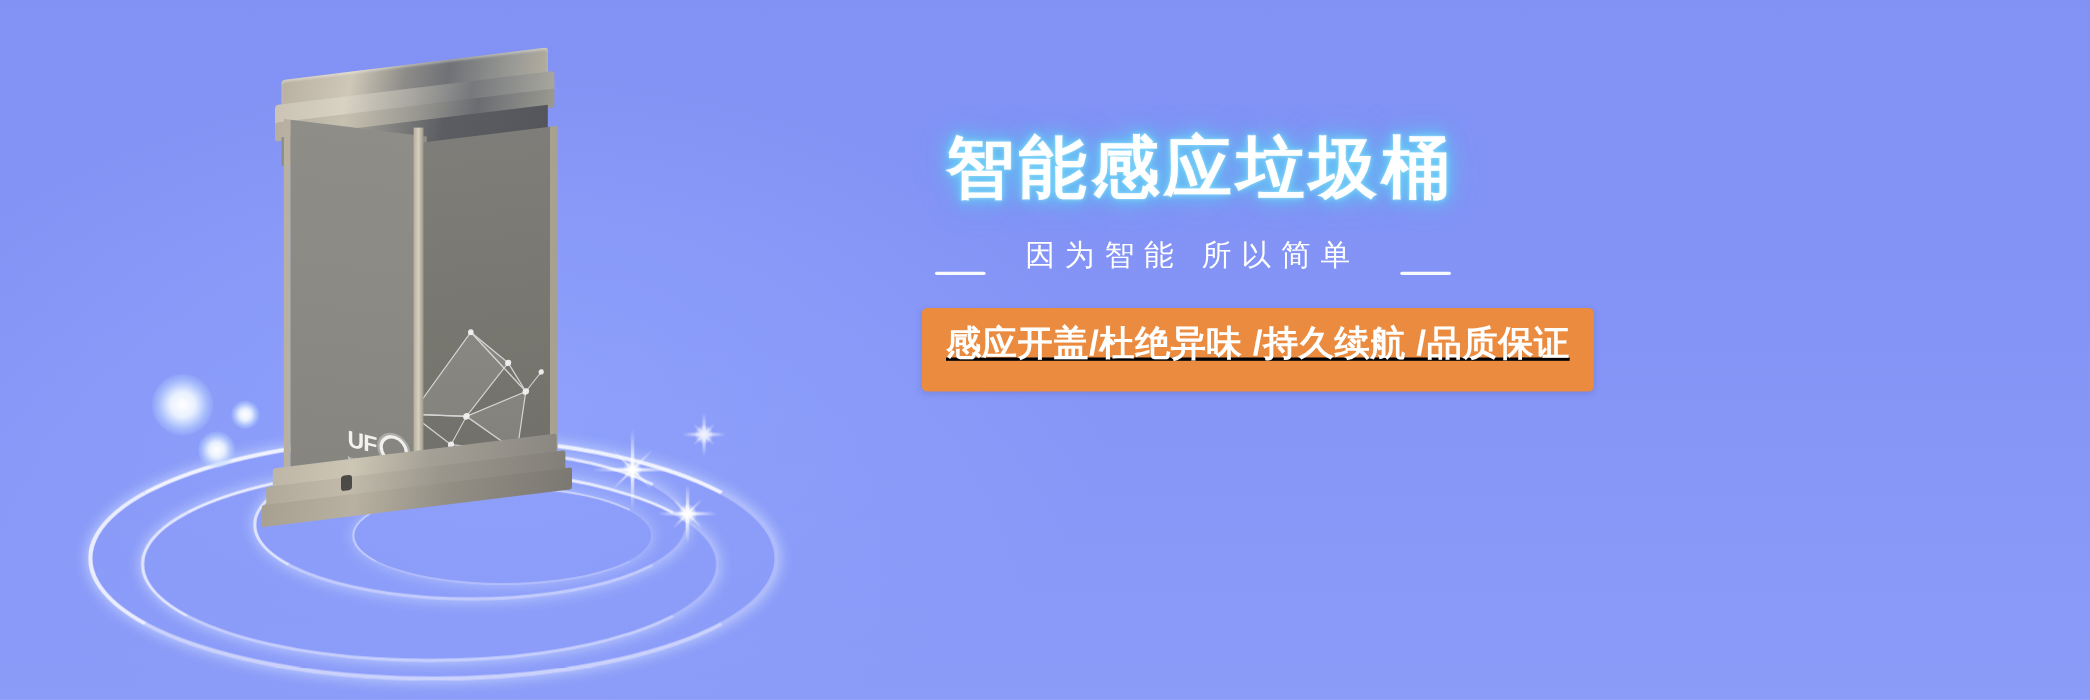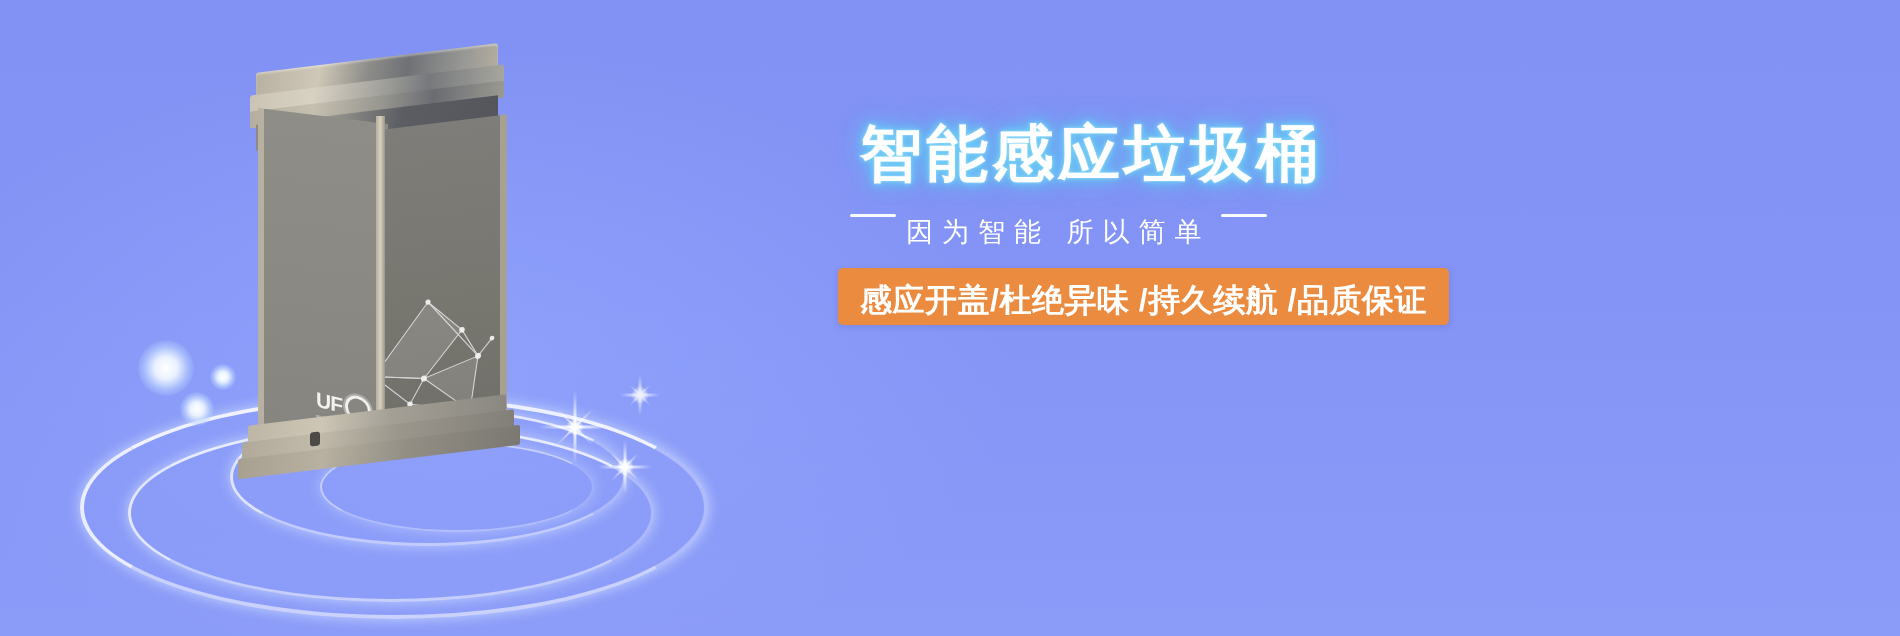--- a/index.html
+++ b/index.html
@@ -150,33 +150,34 @@
     font-size:62px;font-weight:bold;color:#ffffff;
     letter-spacing:4px;line-height:72px;
     text-shadow:
       0 0 2px #9fe0fb, 0 0 6px #7fd4f7, 0 0 12px #5fc6f3,
       0 0 20px rgba(90,200,245,.85), 0 0 30px rgba(90,200,245,.55);
     white-space:nowrap;
   }
 
   #subtitle-row{
     position:absolute;left:-10px;top:214px;
-    display:flex;align-items:flex-start;gap:10px;white-space:nowrap;
+    display:flex;align-items:flex-end;gap:36px;white-space:nowrap;
   }
   .sub-rule{width:46px;height:3px;background:#ffffff;border-radius:2px;opacity:.95;}
   #subtitle{
     font-size:27px;color:#ffffff;letter-spacing:9px;font-weight:400;
   }
 
   #badge{
-    position:absolute;left:-22px;top:268px;
+    position:absolute;left:-22px;top:280px;
     background:#eb8b3f;
     border-radius:5px;
-    padding:13px 22px 6px 22px;
+    padding:13px 22px 25px 22px;
     box-shadow:0 2px 6px rgba(60,60,120,.18);
+    text-decoration:underline;
   }
   #badge-text{
     font-size:32px;color:#ffffff;font-weight:bold;letter-spacing:.5px;
     white-space:nowrap;line-height:38px;
   }
 
   #footnote{
     position:absolute;left:-20px;top:362px;
     font-size:24px;color:#ffffff;letter-spacing:2px;white-space:nowrap;
     font-weight:400;

